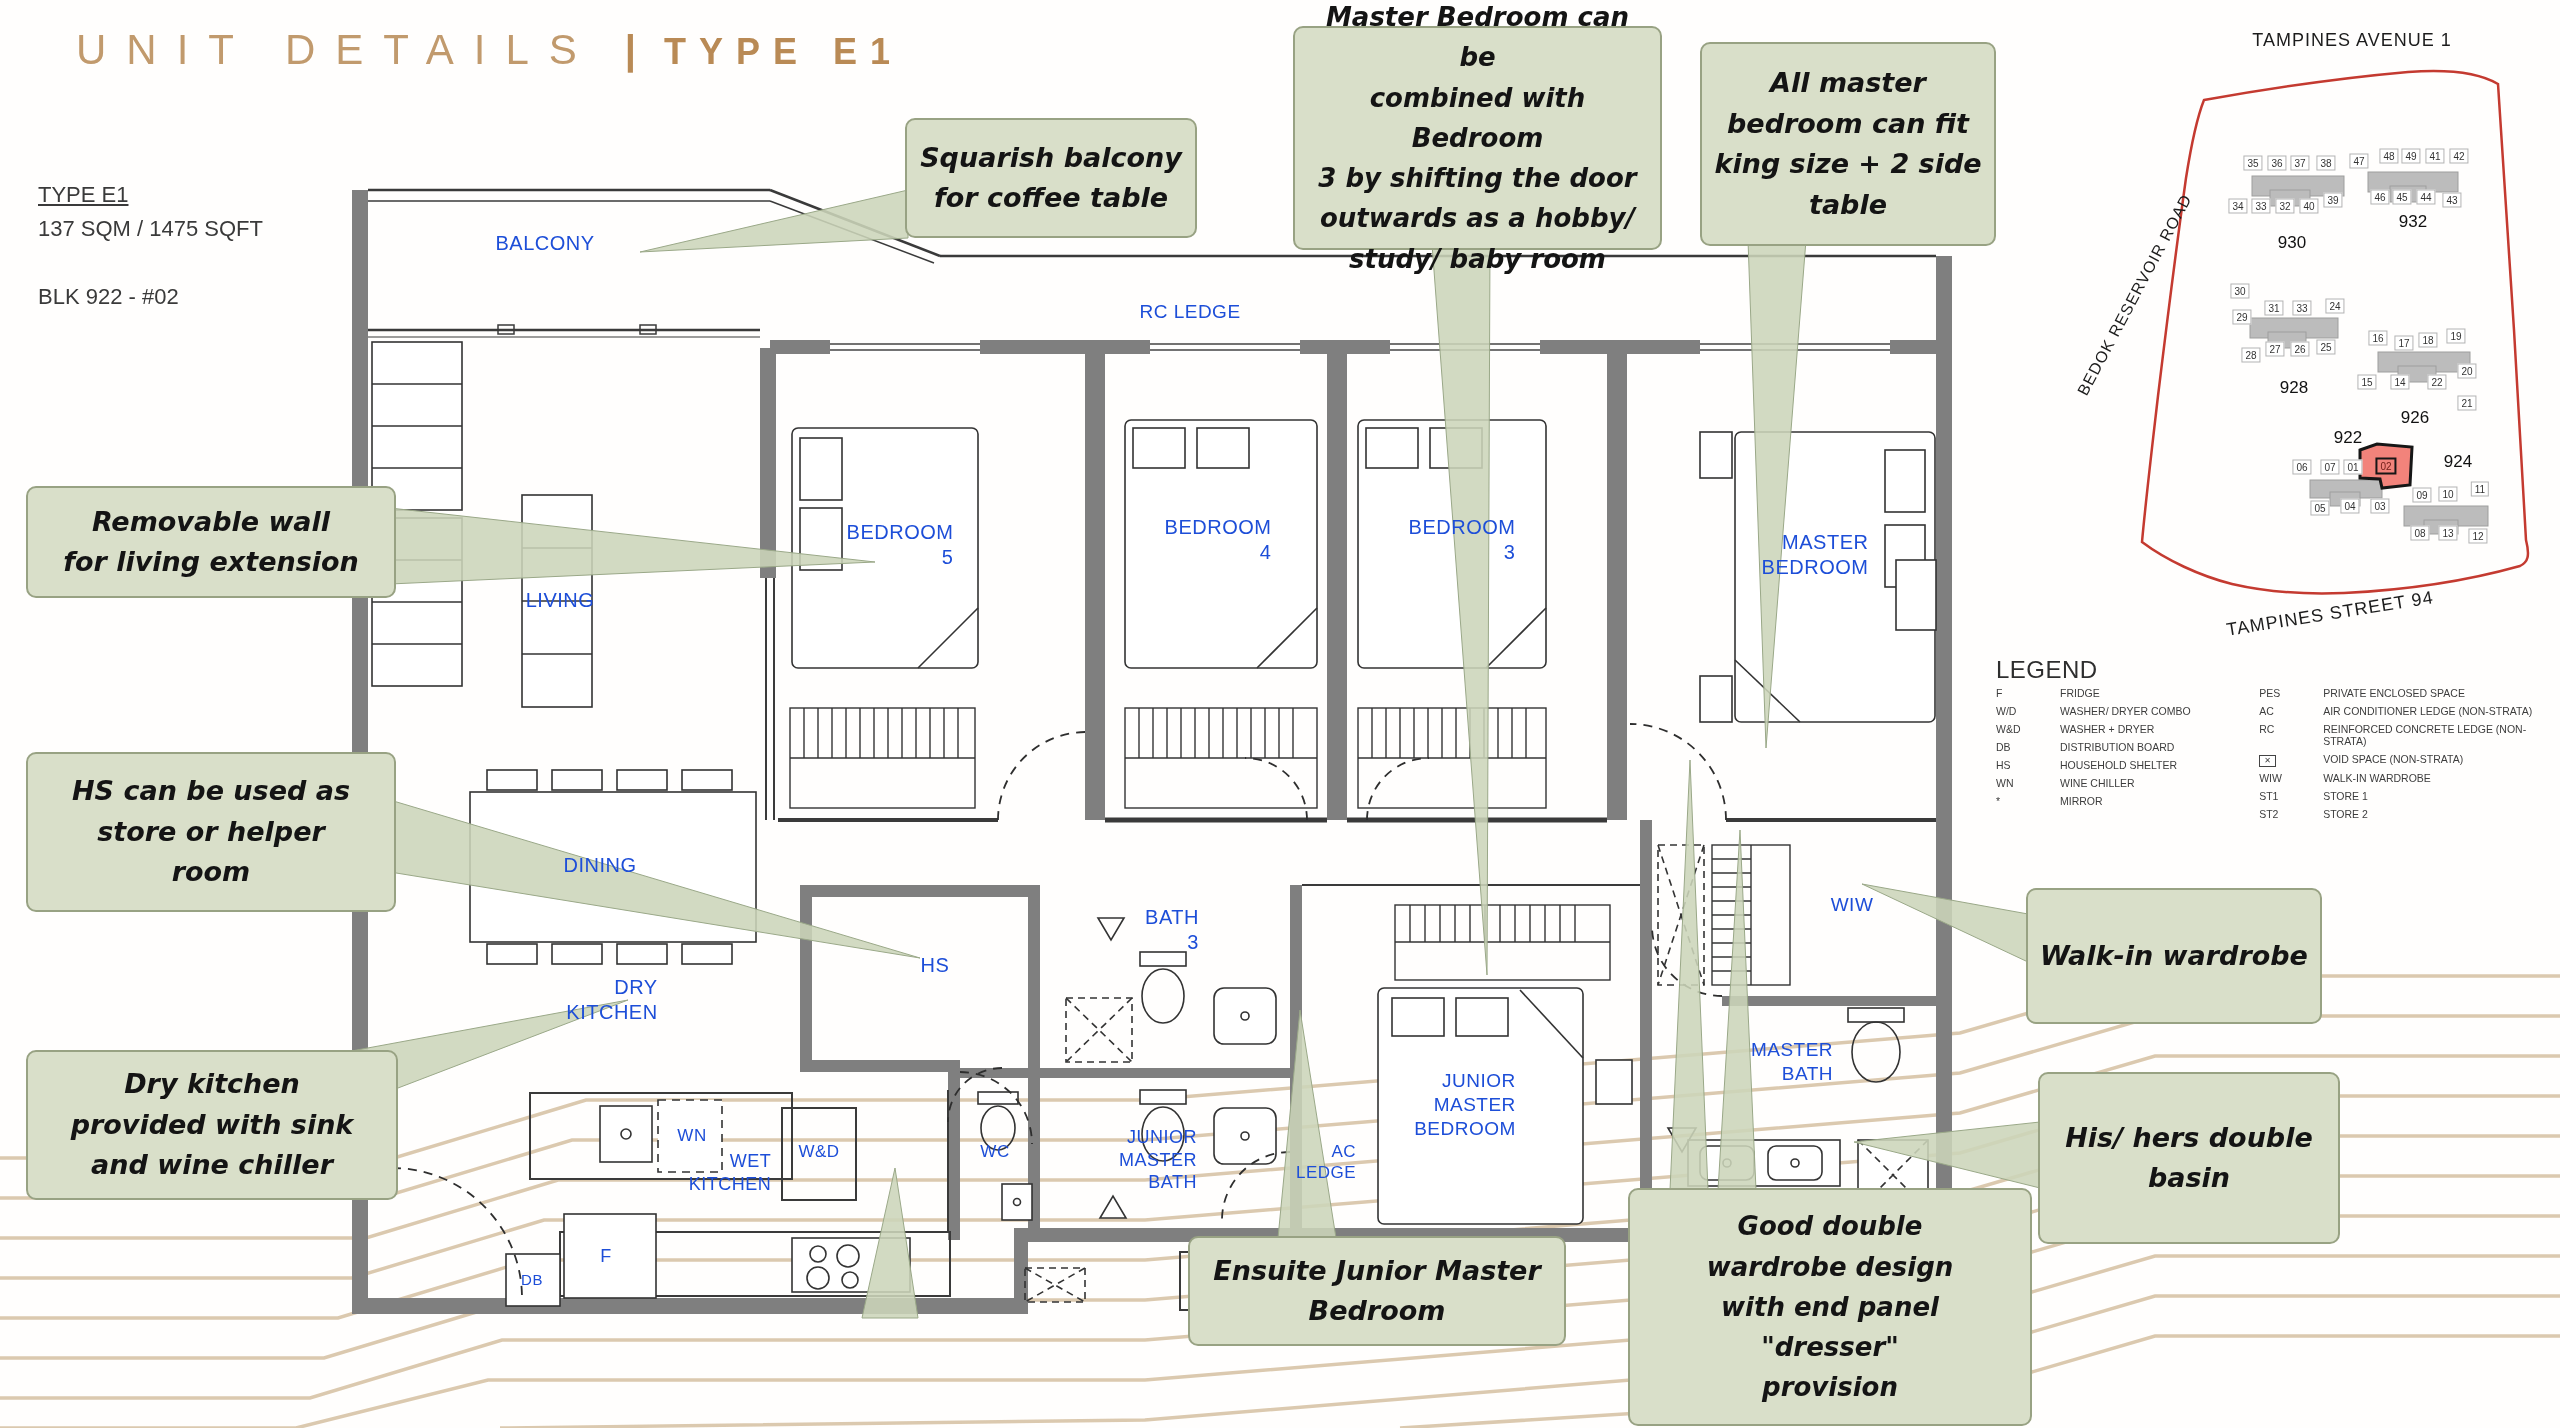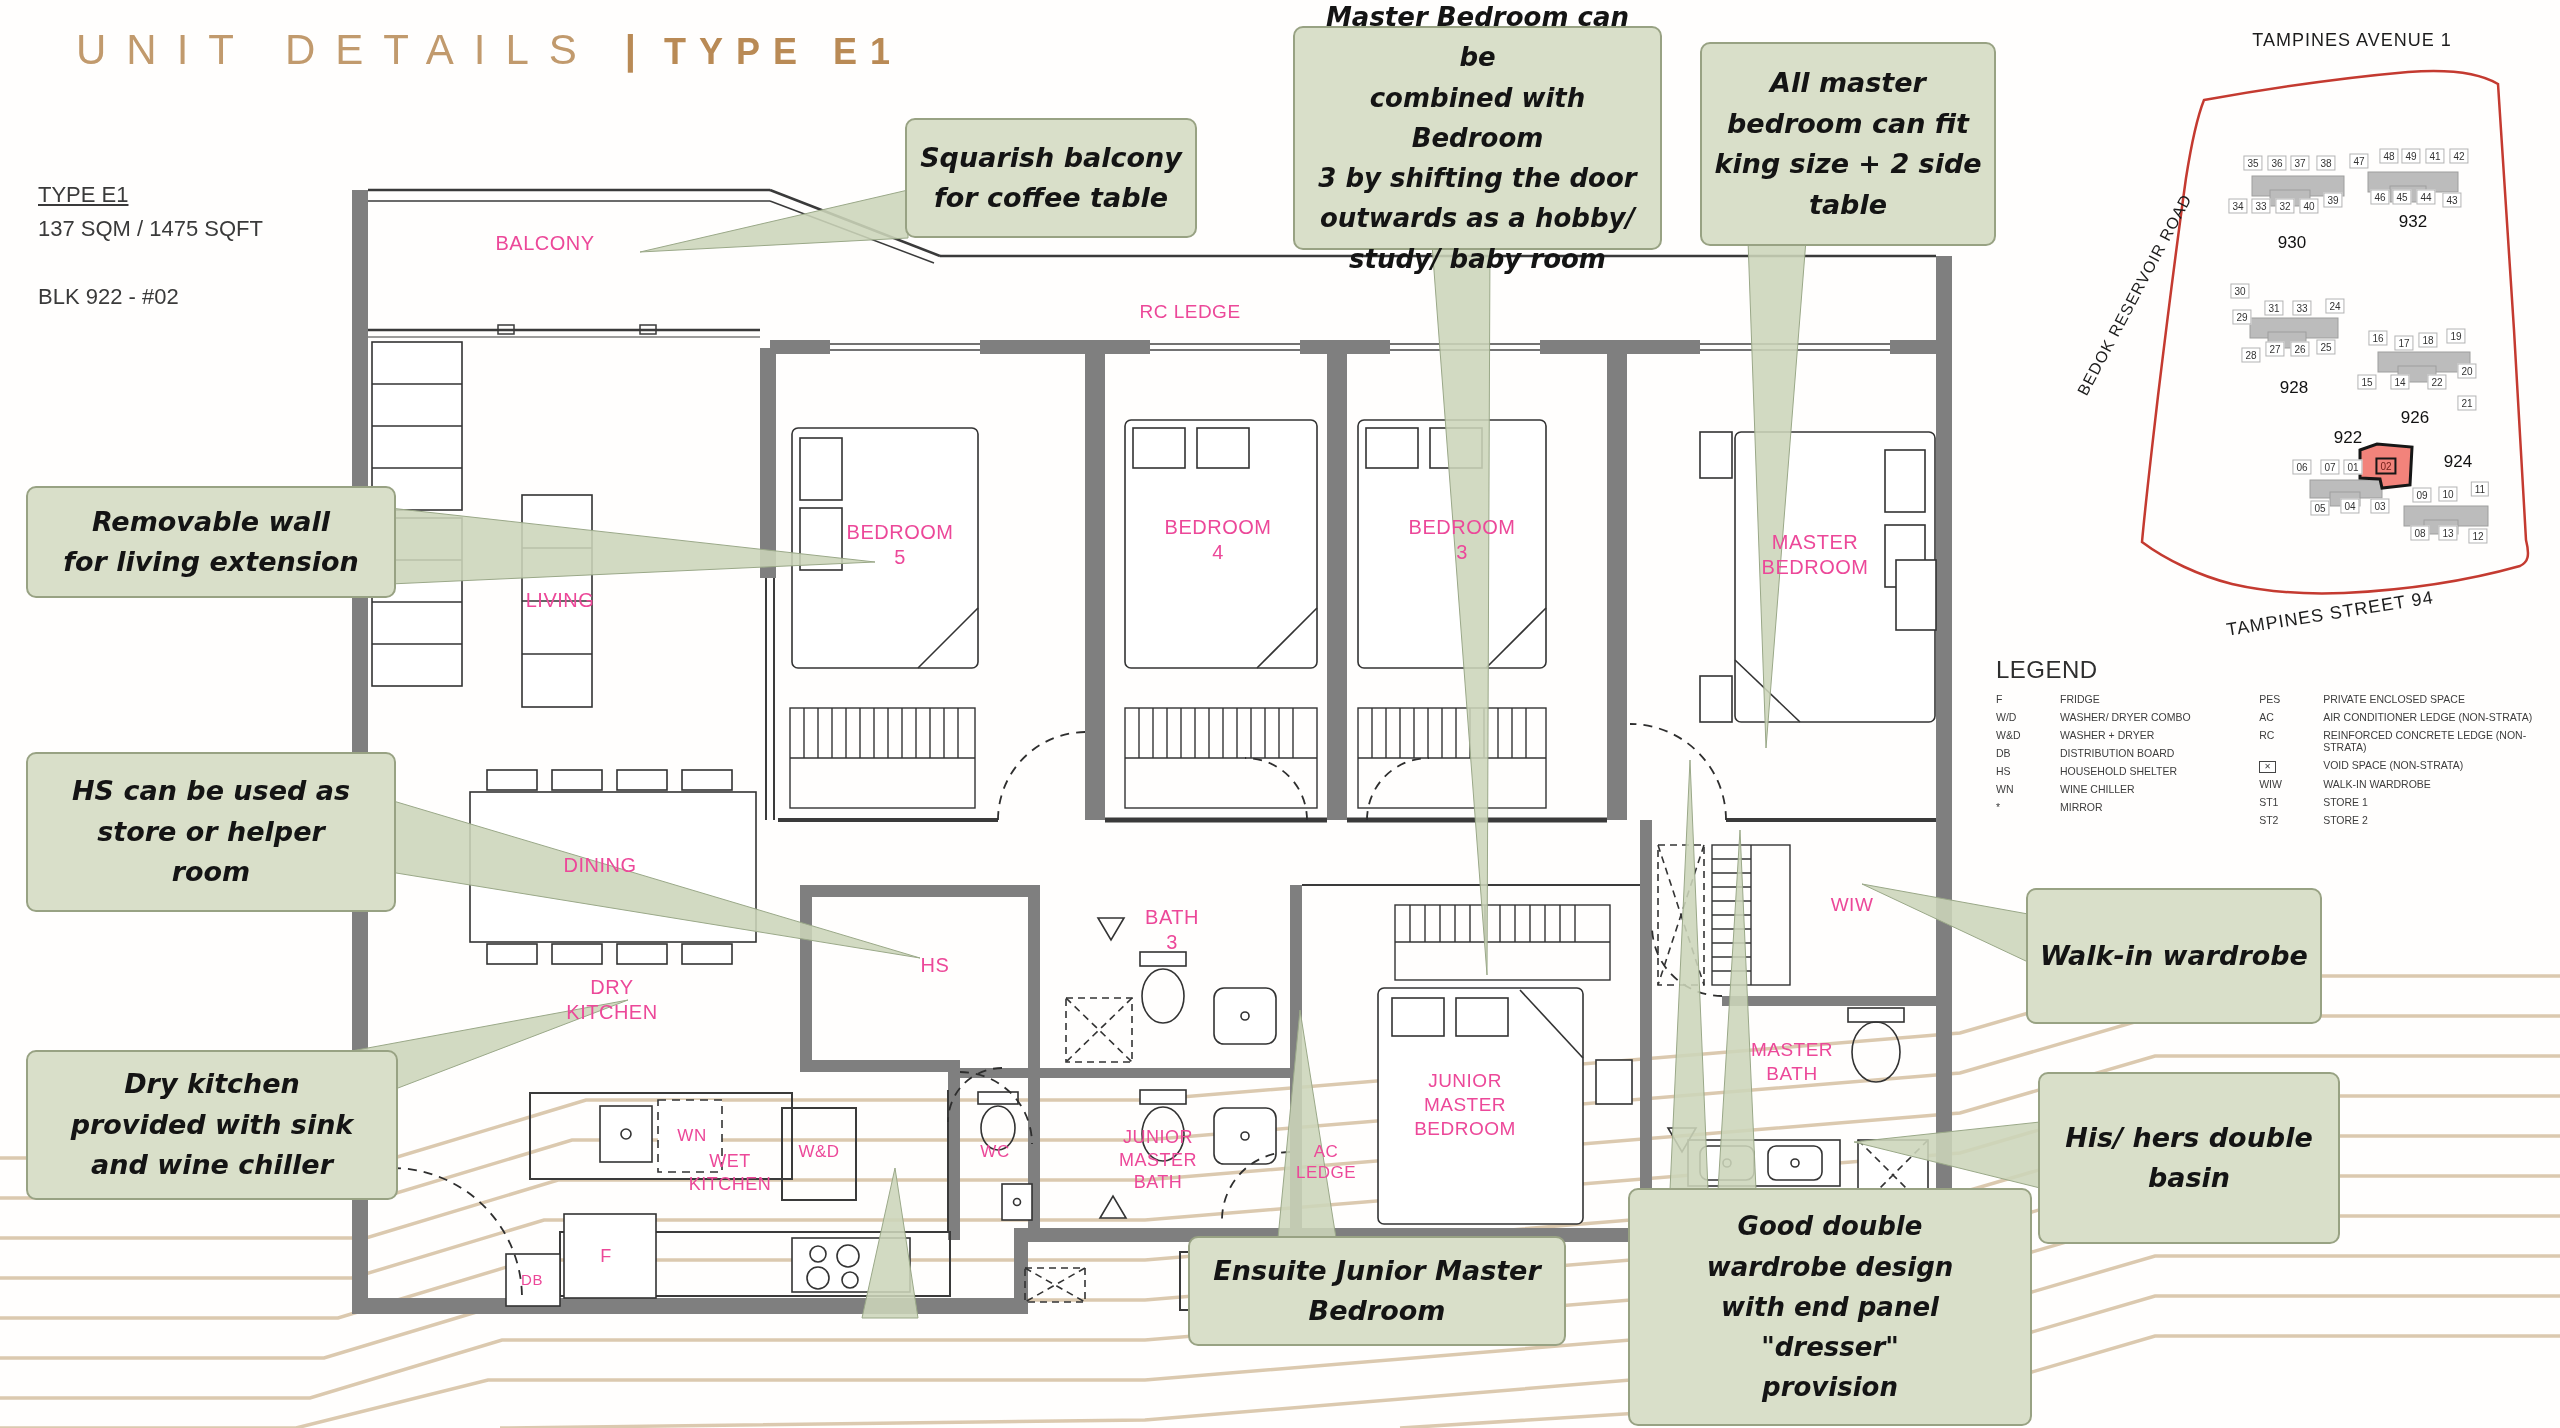--- a/index.html
+++ b/index.html
@@ -12,22 +12,22 @@
   .hdr .t1{font-size:42px;letter-spacing:20px;color:#c19a6d;font-weight:400;}
   .hdr .sep{font-size:40px;color:#b98a55;font-weight:600;}
   .hdr .t2{font-size:36px;letter-spacing:13px;color:#b98a55;font-weight:700;}
 
   .unitinfo{position:absolute;left:38px;top:182px;color:#3a3a3a;}
   .unitinfo .l1{font-size:22px;text-decoration:underline;margin-bottom:8px;}
   .unitinfo .l2{font-size:22px;}
   .unitinfo .l3{font-size:22px;margin-top:42px;}
 
   
-  .rlabel{position:absolute;transform:translate(-50%,-50%);font-size:20px;color:#ec4899;
-          letter-spacing:.5px;text-align:center;white-space:pre-line;line-height:1.25;}
+  .rlabel{position:absolute;transform:translate(-50%,-50%);font-size:20px;color:#1d4ed8;
+          letter-spacing:.5px;text-align:right;white-space:pre-line;line-height:1.25;}
   .sm{font-size:17px;}
   .xs{font-size:15px;}
 
   
   .callout{position:absolute;background:#d9dfc9;border:2px solid #98a283;border-radius:10px;
            display:flex;align-items:center;justify-content:center;z-index:5;}
   .callout-text{font-family:"DejaVu Sans",sans-serif;font-style:italic;font-weight:600;
                 color:#141414;text-align:center;white-space:pre-line;font-size:27px;line-height:1.5;
                 padding:4px 10px;}
 
@@ -36,21 +36,21 @@
   .avenue{font-size:18px;letter-spacing:1px;}
   .road{transform:translate(-50%,-50%) rotate(-62deg);font-size:16px;letter-spacing:1px;}
   .street{transform:translate(-50%,-50%) rotate(-9deg);font-size:18px;letter-spacing:1px;}
   .blocklabel{position:absolute;transform:translate(-50%,-50%);font-size:17px;color:#111;}
   .unit{position:absolute;transform:translate(-50%,-50%);font-size:10px;color:#333;
         background:#fff;border:1px solid #b3b3b3;padding:1px 3px;line-height:1.1;z-index:2;}
   .unit.red{background:#f2837b;border:2px solid #161616;color:#6e1d17;font-weight:400;z-index:3;}
 
   
   .legend{position:absolute;left:1996px;top:656px;width:560px;color:#3d3d3d;}
-  .legend .ltitle{font-size:24px;color:#2e2e2e;margin-bottom:10px;letter-spacing:.5px;}
+  .legend .ltitle{font-size:24px;color:#2e2e2e;margin-bottom:4px;letter-spacing:.5px;}
   .lcols{display:flex;gap:24px;}
   .lcol{display:flex;flex-direction:column;gap:6.5px;}
   .lcol.c1{width:250px;}
   .lrow{display:flex;font-size:10.5px;line-height:1.1;}
   .lkey{width:64px;flex:none;}
   .lval{flex:1;}
   .void-icon{display:inline-block;width:15px;height:10px;border:1.5px solid #444;font-size:8px;
              line-height:9px;text-align:center;color:#444;background:#fff;}
 </style>
 </head>

